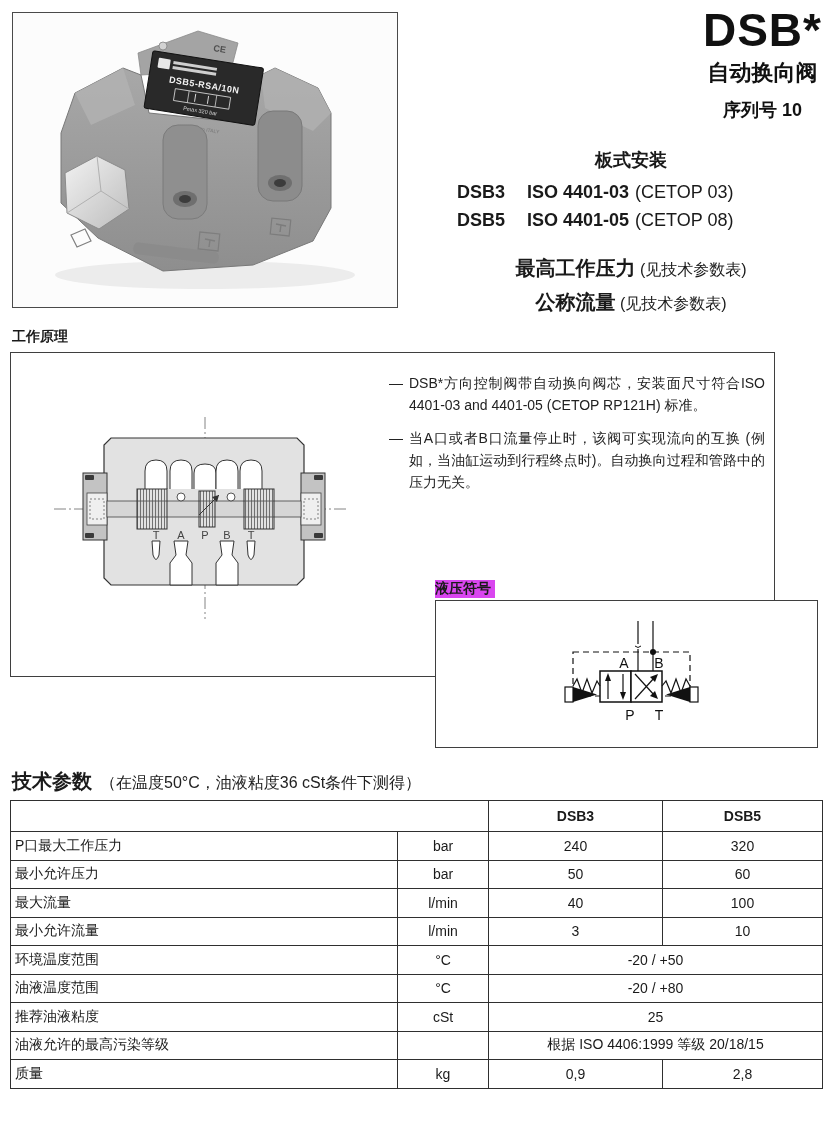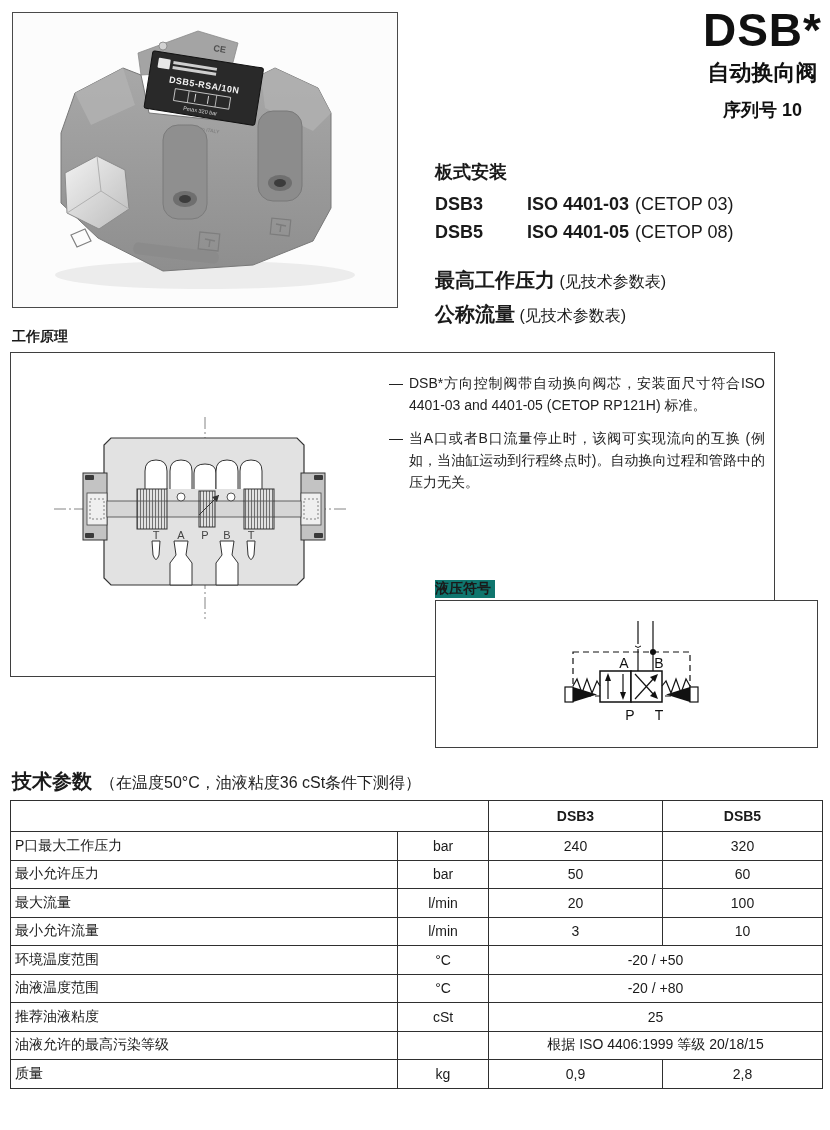--- a/index.html
+++ b/index.html
@@ -15,21 +15,21 @@
   .photo-frame { left:12px; top:12px; width:386px; height:296px;
     border:1px solid #4a4a4a; background:#fcfcfc; }
 
   
   .title-block { right:8px; top:6px; text-align:center; }
   .t-code { font-size:46px; font-weight:bold; line-height:1.05; letter-spacing:1px; color:#111; }
   .t-name { font-size:22px; font-weight:bold; margin-top:4px; color:#111; }
   .t-serial { font-size:18px; font-weight:bold; margin-top:10px; color:#111; }
 
   
-  .spec-block { left:435px; top:160px; width:392px; }
+  .spec-block { left:435px; top:148px; width:392px;text-align:center; }
   .m-title { font-size:18px; font-weight:bold; margin-bottom:10px; }
   .m-row { display:flex; align-items:baseline; font-size:18px; margin-top:7px; }
   .m-model { font-weight:bold; width:92px; }
   .m-iso { font-weight:bold; }
   .m-cetop { font-weight:normal; margin-left:6px; }
   .p-line { margin-top:24px; font-size:16px; }
   .f-line { margin-top:7px; font-size:16px; }
   .p-strong { font-size:20px; font-weight:bold; }
   .p-note { font-size:16px; }
 
@@ -39,21 +39,21 @@
     border:1px solid #3f3f3f; background:#fff; }
   .wp-svg { position:absolute; left:38px; top:52px; }
   .wp-bullets { position:absolute; left:378px; top:20px; width:376px;
     font-size:14px; line-height:1.55; color:#222; }
   .bullet { display:flex; }
   .bullet + .bullet { margin-top:12px; }
   .b-dash { width:20px; flex:none; }
   .b-text { flex:1; text-align:justify; }
 
   
-  .sym-label { left:435px; top:580px; font-size:14px; font-weight:bold; z-index:4; background:#0f766e; padding:0 4px 0 0; }
+  .sym-label { left:435px; top:580px; font-size:14px; font-weight:bold; z-index:4; background:#d946ef; padding:0 4px 0 0; }
   .sym-box { left:435px; top:600px; width:383px; height:148px;
     border:1px solid #3f3f3f; background:#fff; z-index:3; }
 
   
   .tp-heading { left:12px; top:768px; }
   .tp-title { font-size:20px; font-weight:bold; }
   .tp-note { font-size:16px; color:#222; margin-left:8px; }
   table.specs { position:absolute; left:10px; top:800px; width:812px;
     border-collapse:collapse; table-layout:fixed; font-size:14px; }
   table.specs td, table.specs th { border:1px solid #2f2f2f; padding:0 4px; }
@@ -283,21 +283,21 @@
       </tr>
       <tr>
         <td class="c-label">最小允许压力</td>
         <td class="c-unit">bar</td>
         <td class="c-val">50</td>
         <td class="c-val">60</td>
       </tr>
       <tr>
         <td class="c-label">最大流量</td>
         <td class="c-unit">l/min</td>
-        <td class="c-val">20</td>
+        <td class="c-val">40</td>
         <td class="c-val">100</td>
       </tr>
       <tr>
         <td class="c-label">最小允许流量</td>
         <td class="c-unit">l/min</td>
         <td class="c-val">3</td>
         <td class="c-val">10</td>
       </tr>
       <tr>
         <td class="c-label">环境温度范围</td>

